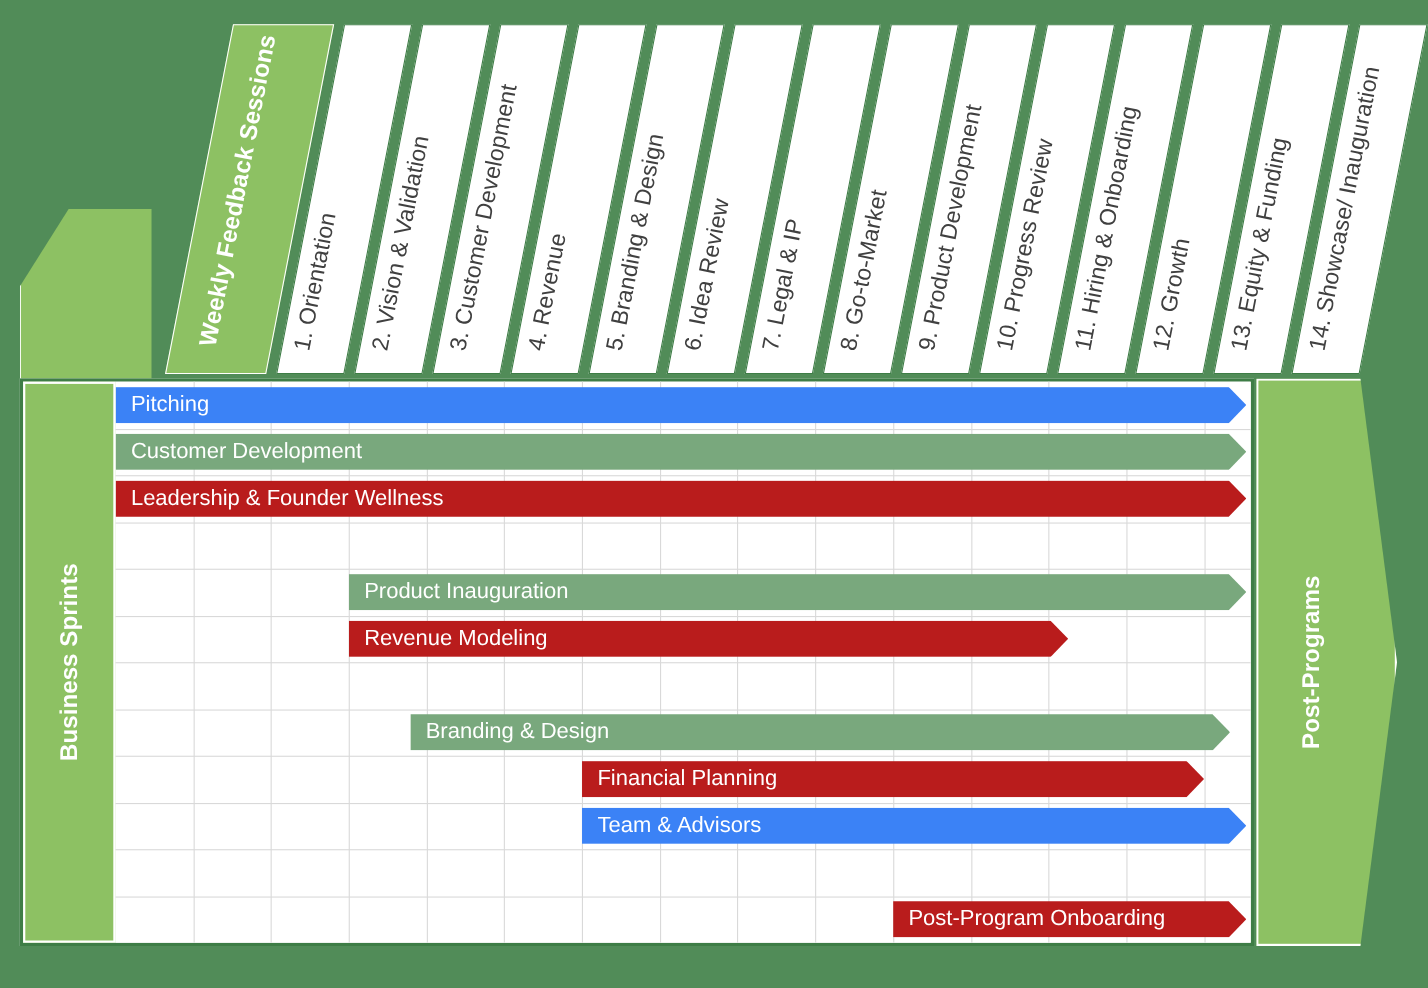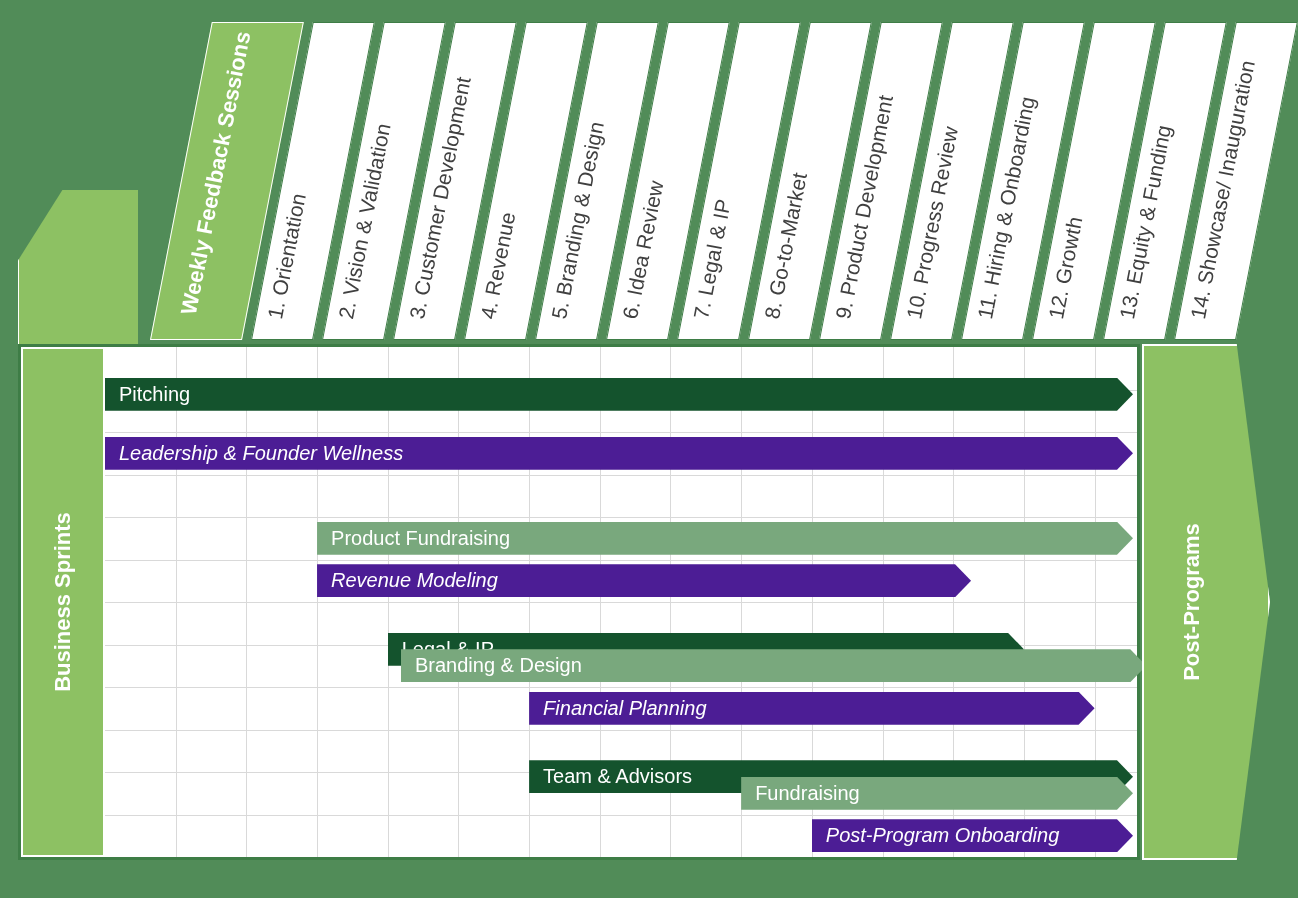--- a/index.html
+++ b/index.html
@@ -121,23 +121,23 @@
   .bar {
     position: absolute;
     height: 33px;
     display: flex;
     align-items: center;
     color: #ffffff;
     font-size: 20px;
     padding-left: 14px;
     white-space: nowrap;
   }
-  .bar.tone-dark   { background: #14532d; margin-top: 26px; }
+  .bar.tone-dark   { background: #3b82f6; }
   .bar.tone-mid    { background: #79A87D; }
-  .bar.tone-light  { background: #4c1d95; font-style: italic; }
+  .bar.tone-light  { background: #b91c1c; }
   .bar.arrow {
     clip-path: polygon(0 0, calc(100% - 16px) 0, 100% 50%, calc(100% - 16px) 100%, 0 100%);
   }
 
   
   #right-panel {
     position: absolute;
     left: 1142px;
     top: 344px;
     width: 128px;
@@ -245,43 +245,40 @@
       <div class="hline" style="top: 212.5px;"></div>
       <div class="hline" style="top: 255px;"></div>
       <div class="hline" style="top: 297.5px;"></div>
       <div class="hline" style="top: 340px;"></div>
       <div class="hline" style="top: 382.5px;"></div>
       <div class="hline" style="top: 425px;"></div>
       <div class="hline" style="top: 467.5px;"></div>
       <div class="bar tone-dark arrow" style="left: 0px; top: 4.75px; width: 1028px;">
         <span>Pitching</span>
       </div>
+      <div class="bar tone-mid arrow" style="left: 0px; top: 47.25px; width: 1028px;">
+        <span>Customer Development</span>
+      </div>
       <div class="bar tone-light arrow" style="left: 0px; top: 89.75px; width: 1028px;">
         <span>Leadership &amp; Founder Wellness</span>
       </div>
       <div class="bar tone-mid arrow" style="left: 212.055px; top: 174.75px; width: 815.945px;">
-        <span>Product Fundraising</span>
+        <span>Product Inauguration</span>
       </div>
       <div class="bar tone-light arrow" style="left: 212.055px; top: 217.25px; width: 654px;">
         <span>Revenue Modeling</span>
       </div>
-      <div class="bar tone-dark arrow" style="left: 282.74px; top: 259.75px; width: 636.164px;">
-        <span>Legal &amp; IP</span>
-      </div>
-      <div class="bar tone-mid arrow" style="left: 296px; top: 302.25px; width: 745.26px;">
+      <div class="bar tone-mid arrow" style="left: 268px; top: 302.25px; width: 745.26px;">
         <span>Branding &amp; Design</span>
       </div>
       <div class="bar tone-dark arrow" style="left: 424.11px; top: 387.25px; width: 603.89px;">
         <span>Team &amp; Advisors</span>
       </div>
       <div class="bar tone-light arrow" style="left: 424.11px; top: 344.75px; width: 565.479px;">
         <span>Financial Planning</span>
-      </div>
-      <div class="bar tone-mid arrow" style="left: 636.164px; top: 429.75px; width: 391.836px;">
-        <span>Fundraising</span>
       </div>
       <div class="bar tone-light arrow" style="left: 706.849px; top: 472.25px; width: 321.151px; text-align: right;">
         <span>Post-Program Onboarding</span>
       </div>
     </div>
 </div>
 
 <div id="right-panel">
   <div id="right-panel-inner">
     <span id="right-panel-label">Post-Programs</span>

